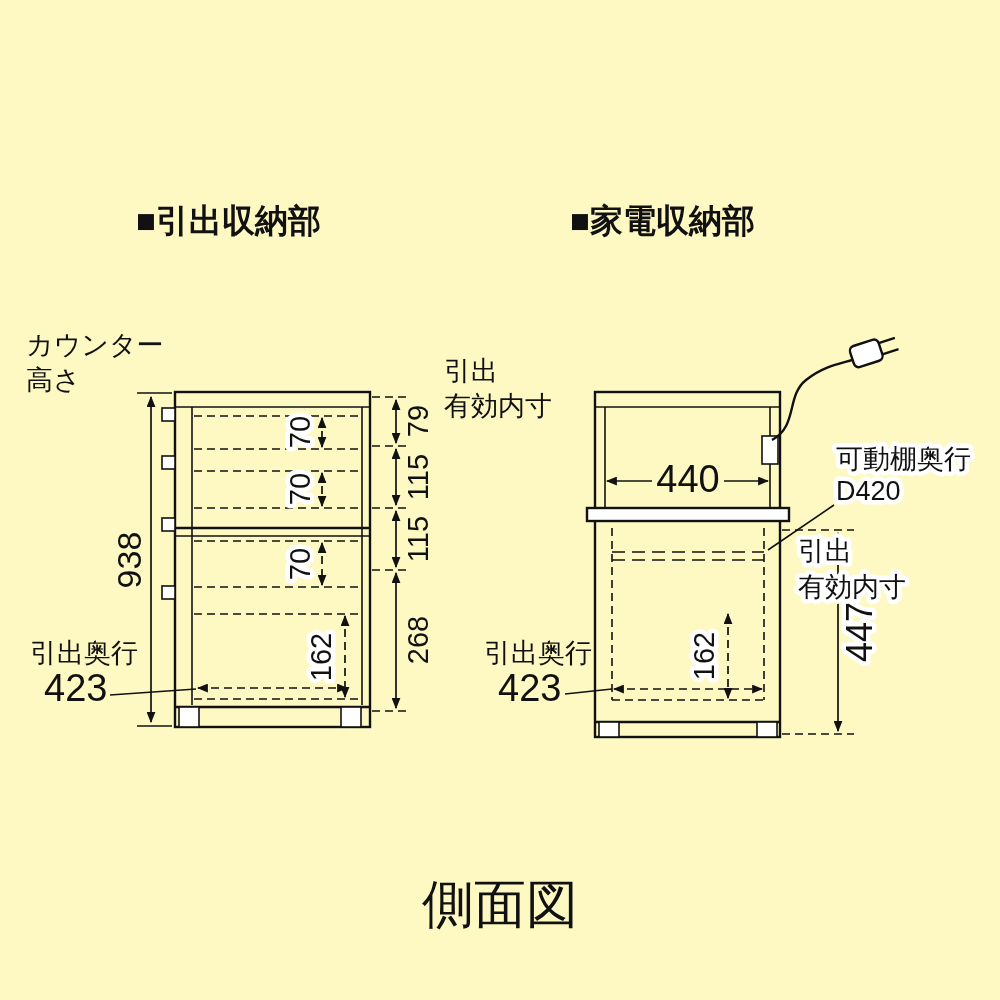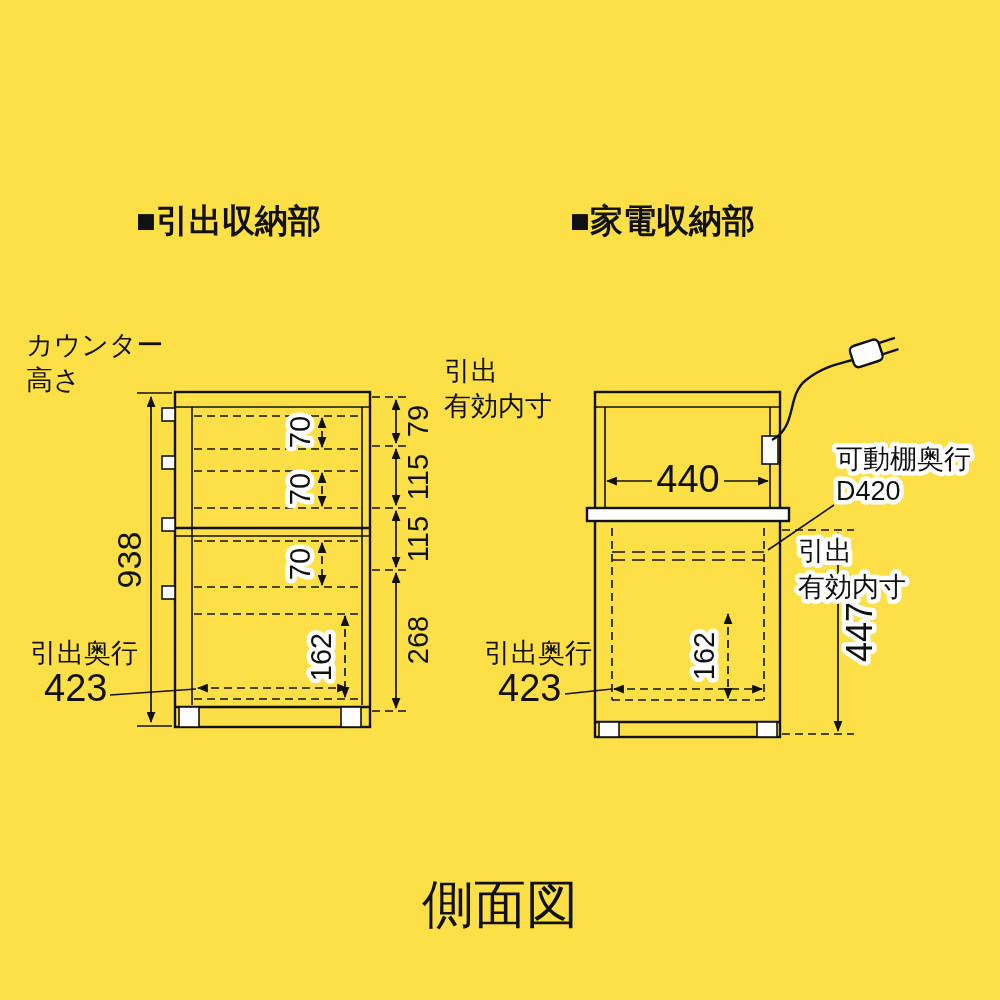--- a/index.html
+++ b/index.html
@@ -1,16 +1,16 @@
 <!DOCTYPE html>
 <html><head>
 <meta charset="utf-8">
 <style>
   html,body{margin:0;padding:0;background:#fff;}
-  .stage{width:1000px;height:1000px;position:relative;background:#fde047;overflow:hidden;}
+  .stage{width:1000px;height:1000px;position:relative;background:#fef9c3;overflow:hidden;}
   svg{display:block;}
   text{font-family:"Liberation Sans","DejaVu Sans",sans-serif;fill:#111;}
   .t-title{font-size:33px;font-weight:bold;}
   .t-label{font-size:27px;}
   .t-num-l{font-size:38px;}
   .t-num-m{font-size:34px;}
   .t-num-36{font-size:36px;}
   .t-num-s{font-size:29px;}
   .t-caption{font-size:52px;}
   .halo{stroke:#fff;stroke-width:9;paint-order:stroke;stroke-linejoin:round;}

